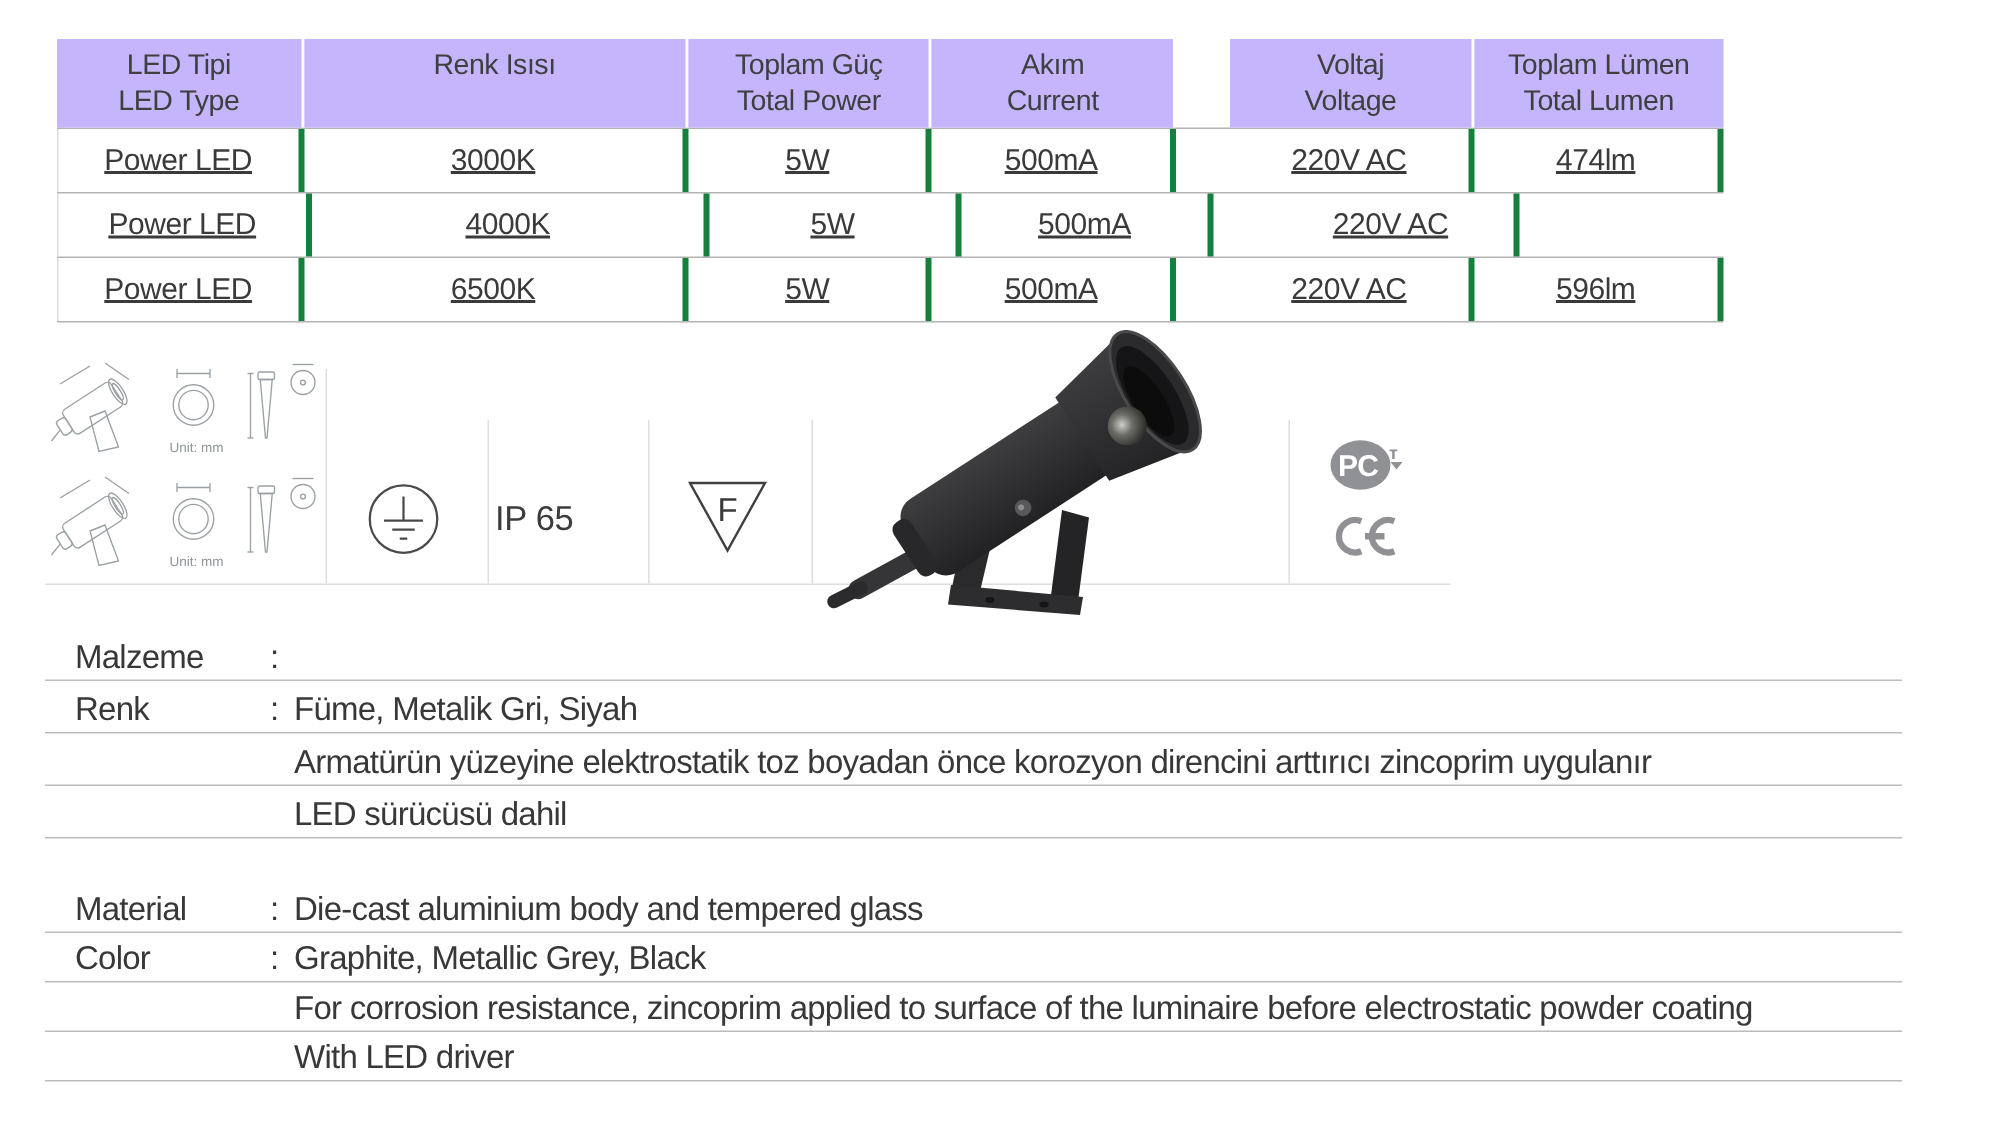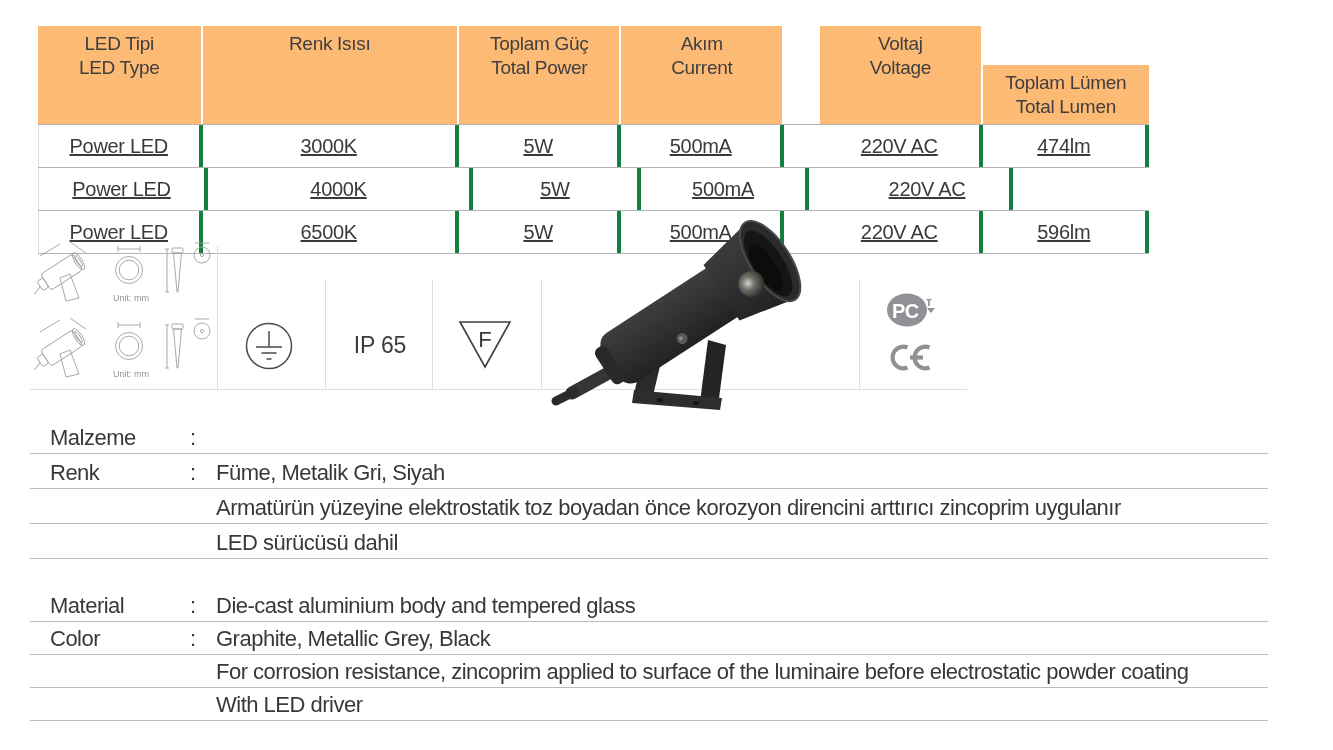--- a/index.html
+++ b/index.html
@@ -4,52 +4,52 @@
 <style>
   html,body{margin:0;padding:0;background:#fff;}
   .page{
     position:relative;width:1333px;height:750px;background:#ffffff;overflow:hidden;
     font-family:"Liberation Sans",sans-serif;color:#3a3a3a;
   }
   
   .spec-table{position:absolute;left:38px;top:26px;width:1111px;}
   .thead{display:flex;}
   .th{
-    background:#fdba74;text-align:center;padding:6px 0 5px 0;
+    background:#c4b5fd;text-align:center;padding:6px 0 5px 0;
     font-size:19px;line-height:24px;letter-spacing:-0.3px;color:#3f3f3f;
     border-right:2px solid #ffffff;box-sizing:border-box;
   }
-  .th:last-child{border-right:none;margin-top:39px;}
+  .th:last-child{border-right:none;}
   .tb-row{display:flex;height:42px;border-bottom:1px solid #b3b3b3;}
   .thead{border-bottom:1px solid #b3b3b3;}
   .td{
     display:flex;align-items:center;justify-content:center;
     font-size:20px;letter-spacing:-0.3px;color:#3a3a3a;
     border-right:4px solid #15803d;box-sizing:border-box;text-decoration:underline;
   }
   .td:first-child{border-left:1px solid #dcdcdc;}
   .c0{width:170px;} .c1{width:265px;} .c2{width:168px;}
   .c3{width:168px;} .c4{width:168px;margin-left:36px;} .c5{width:172px;}
   
   .vdiv{position:absolute;width:1px;background:#dedede;}
   .hline{position:absolute;height:1px;background:#dedede;}
   .sketch{position:absolute;}
   .unit-note{
     position:absolute;width:80px;text-align:center;
     font-size:9px;color:#8f9598;letter-spacing:0;
   }
   .ip-label{
-    position:absolute;left:330px;top:332px;width:100px;text-align:center;
+    position:absolute;left:330px;top:332px;width:100px;
     font-size:23px;color:#3c3c3c;letter-spacing:-0.2px;
   }
   
   .spec-block{position:absolute;left:30px;width:1238px;}
   .spec-row{
     display:flex;align-items:flex-end;box-sizing:border-box;
-    border-bottom:1px solid #bcbcbc;padding:0 0 2px 20px;gap:10px;
+    border-bottom:1px solid #bcbcbc;padding:0 0 2px 20px;
   }
   .spec-tr .spec-row{height:35px;}
   .spec-en .spec-row{height:33px;}
   .spec-label{width:130px;flex:none;font-size:22px;letter-spacing:-0.5px;color:#383838;white-space:nowrap;}
   .spec-colon{width:16px;flex:none;font-size:22px;color:#383838;}
   .spec-value{flex:1;font-size:22px;letter-spacing:-0.5px;color:#383838;white-space:nowrap;overflow:visible;}
 </style>
 </head>
 <body>
 

